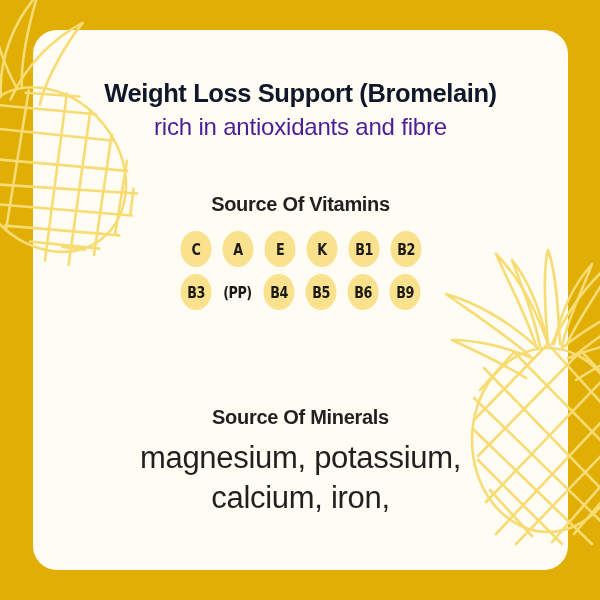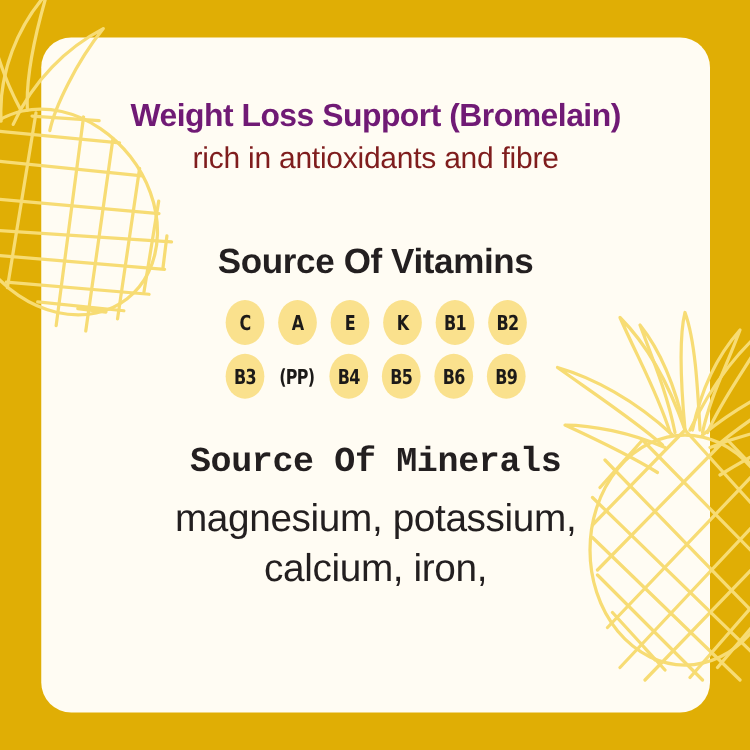--- a/index.html
+++ b/index.html
@@ -60,35 +60,35 @@
     color: #231F20;
   }
 
   .headline {
     margin: 0;
     font-size: 25.5px;
     font-weight: 700;
     letter-spacing: -0.4px;
     line-height: 1.18;
     text-align: center;
-    color: #701a75;
+    color: #0f172a;
   }
   #headline-main { margin-top: 48px; }
   #headline-sub {
     margin-top: 5px;
     font-size: 24px;
     font-weight: 400;
     letter-spacing: -0.2px;
     line-height: 1.18;
     text-align: center;
-    color: #7f1d1d;
+    color: #4c1d95;
   }
 
   .section-title {
-    font-size: 28px;
+    font-size: 20px;
     font-weight: 700;
     letter-spacing: -0.3px;
     text-align: center;
     color: #231F20;
     margin: 0;
   }
   #vitamins-title { margin-top: 52px; }
 
   .badge-row {
     display: flex;
@@ -124,21 +124,21 @@
     font-family: "DejaVu Sans Condensed", "Liberation Sans Narrow", "Liberation Sans", sans-serif;
     font-size: 16.5px;
     font-weight: 700;
     color: #1C1A18;
     letter-spacing: -0.6px;
     transform: scaleX(0.86);
     padding: 0 1px;
     flex: none;
   }
 
-  #minerals-title { margin-top: 36px; font-family: Liberation Mono, monospace; }
+  #minerals-title { margin-top: 96px; }
 
   #minerals-list {
     margin-top: 9px;
     font-size: 31px;
     font-weight: 400;
     line-height: 1.28;
     letter-spacing: -0.3px;
     text-align: center;
     color: #231F20;
     max-width: 440px;

